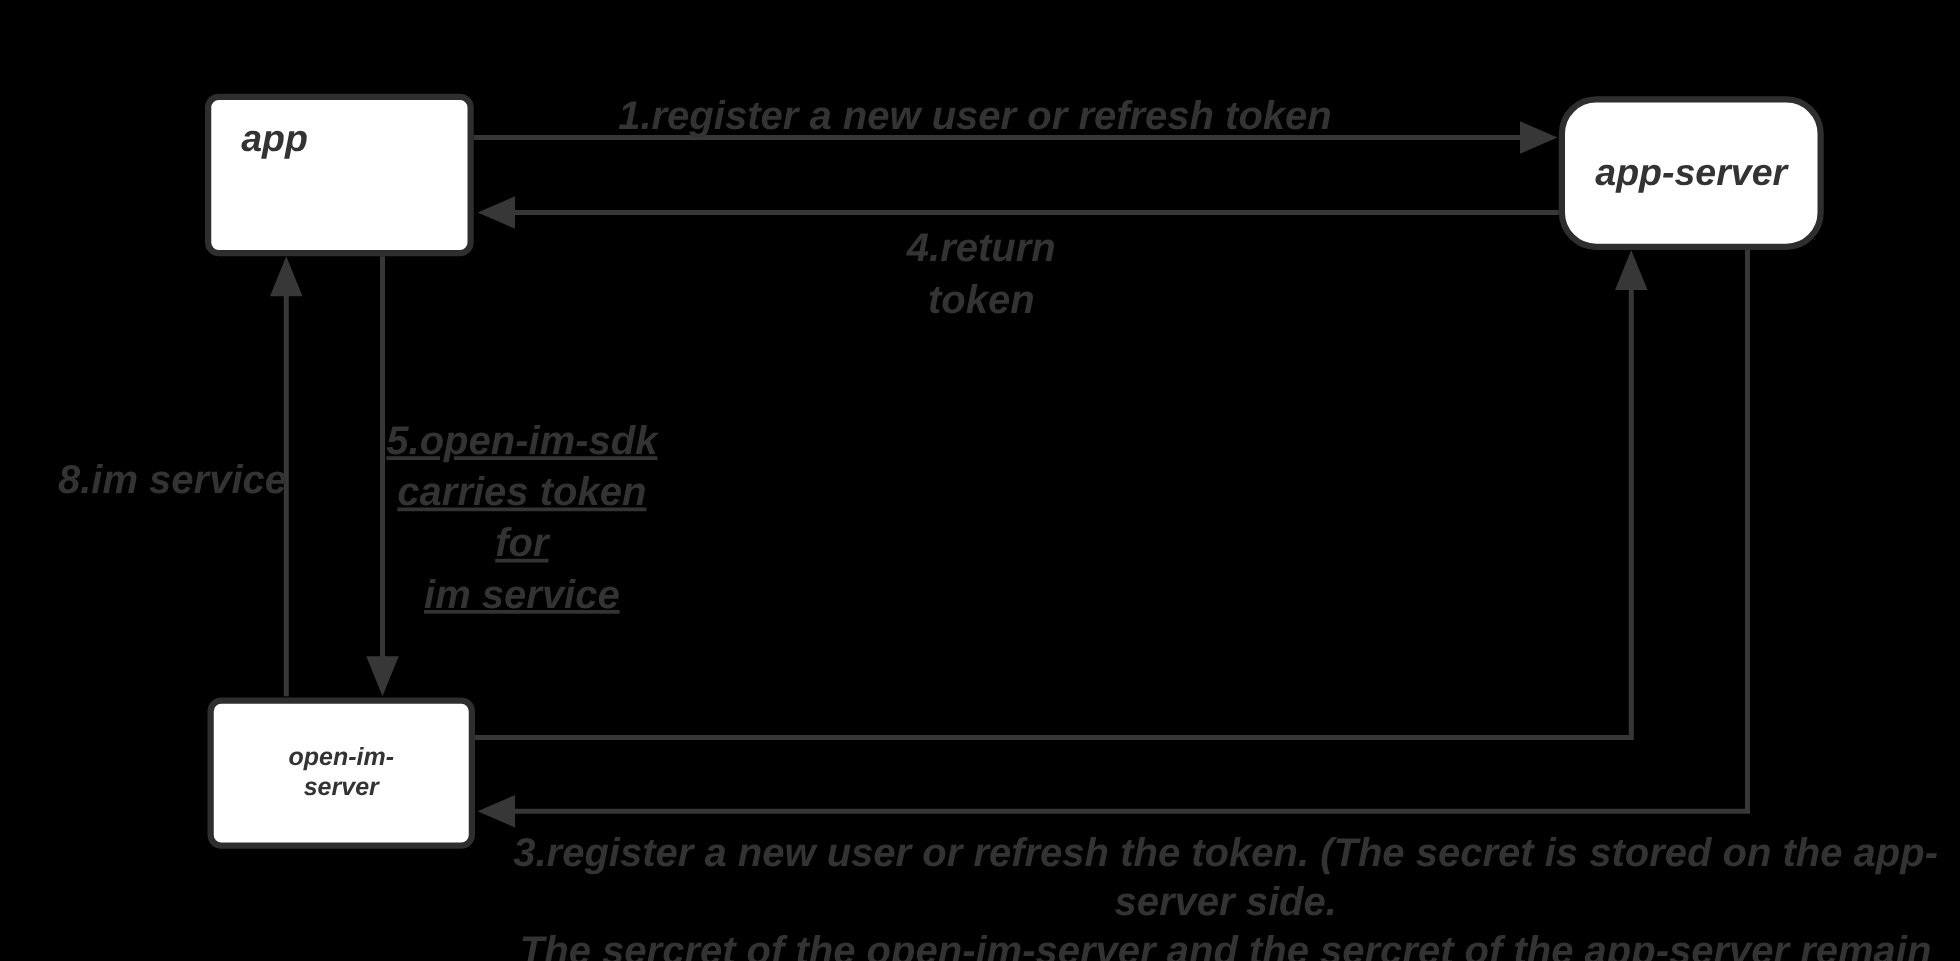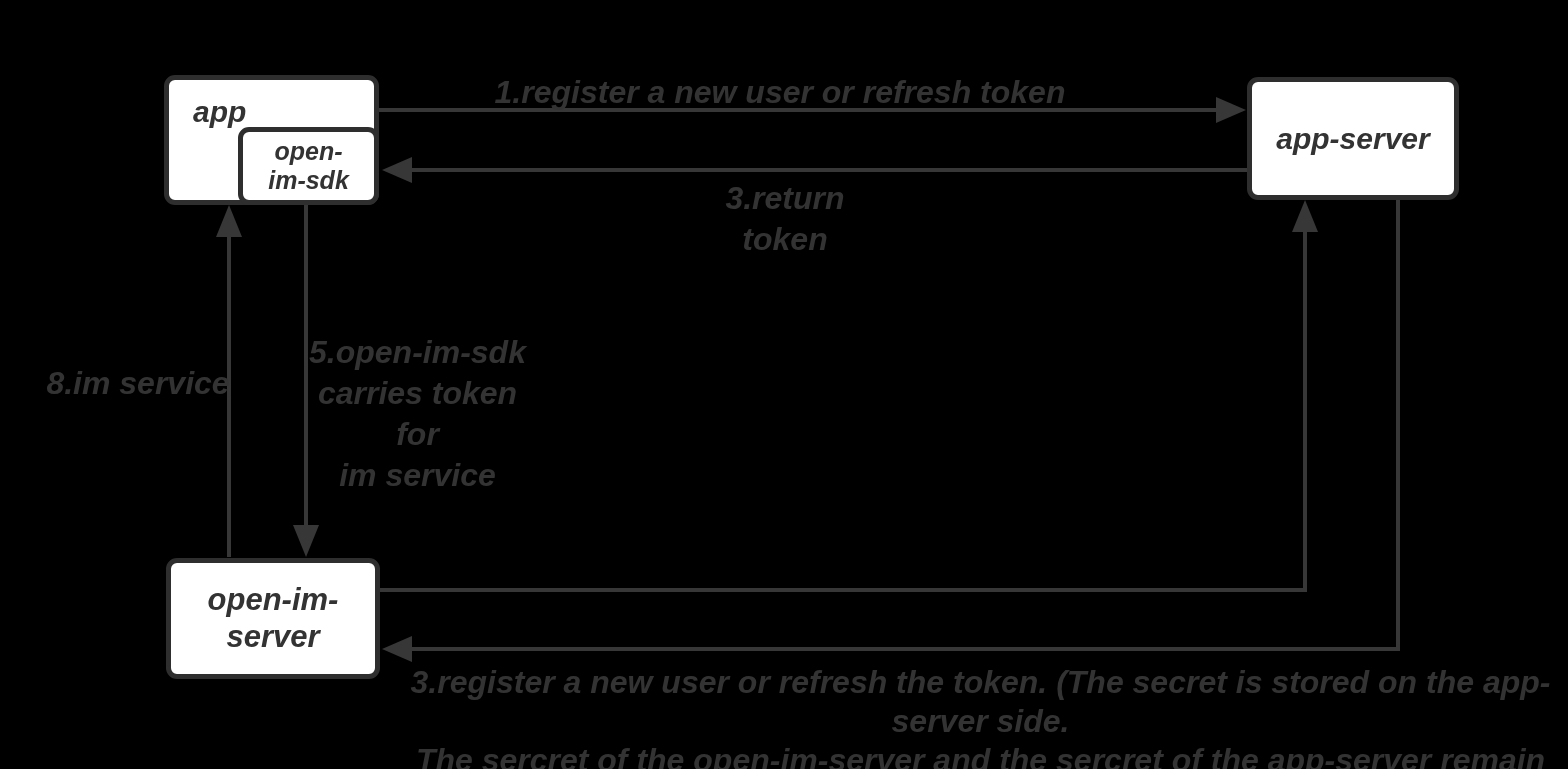--- a/index.html
+++ b/index.html
@@ -23,30 +23,30 @@
     position:absolute;background:var(--fill);
     border:5px solid var(--border);border-radius:11px;
     color:var(--text);font-style:italic;font-weight:700;
     display:flex;align-items:center;justify-content:center;
     text-align:center;white-space:pre-line;line-height:1.18;
   }
   .node-app{left:164px;top:63px;width:215px;height:130px;
     align-items:flex-start;justify-content:flex-start;
     padding:14px 0 0 24px;font-size:30px;z-index:1;}
   .node-sdk{left:238px;top:115px;width:141px;height:78px;font-size:25px;z-index:2;}
-  .node-app-server{left:1247px;top:65px;width:212px;height:123px;font-size:30px;}
-  .node-im-server{left:166px;top:546px;width:214px;height:121px;font-size:31px;}
+  .node-app-server{left:1247px;top:65px;width:212px;height:123px;font-size:30px;border-radius:30px;}
+  .node-im-server{left:166px;top:546px;width:214px;height:121px;font-size:20px;}
   .edge-label{
     position:absolute;color:var(--text);font-style:italic;font-weight:600;
     font-size:32px;text-align:center;white-space:pre-line;line-height:1.28;
   }
   .lbl-e1{left:480px;top:60px;width:600px;}
   .lbl-e4{left:690px;top:166px;width:190px;}
   .lbl-e6{left:38px;top:351px;width:200px;}
-  .lbl-e5{left:295px;top:320px;width:245px;}
+  .lbl-e5{left:295px;top:320px;width:245px;text-decoration:underline;}
   .lbl-e3{left:720px;top:539px;width:210px;}
   .lbl-e2{left:408px;top:651px;width:1145px;line-height:1.22;}
 </style>
 </head>
 <body>
 
 <div class="stage">
 
   <svg class="edges" viewBox="0 0 1568 769" xmlns="http://www.w3.org/2000/svg">
 
@@ -66,36 +66,32 @@
     <polygon class="arrowhead" points="1305,188 1292,220 1318,220"></polygon>
 
     <path class="edge-line" d="M 1398 188 L 1398 637 L 410 637"></path>
     <polygon class="arrowhead" points="382,637 412,624 412,650"></polygon>
   </svg>
 
   <div class="node node-app">
     <span>app</span>
   </div>
 
-  <div class="node node-sdk">
-    <span>open-
-im-sdk</span>
-  </div>
 
   <div class="node node-app-server">
     <span>app-server</span>
   </div>
 
   <div class="node node-im-server">
     <span>open-im-
 server</span>
   </div>
 
   <div class="edge-label lbl-e1">1.register a new user or refresh token</div>
-  <div class="edge-label lbl-e4">3.return token</div>
+  <div class="edge-label lbl-e4">4.return token</div>
   <div class="edge-label lbl-e6">8.im service</div>
   <div class="edge-label lbl-e5">5.open-im-sdk
 carries token for
 im service</div>
   <div class="edge-label lbl-e2">3.register a new user or refresh the token. (The secret is stored on the app-server side.
 The sercret of the open-im-server and the sercret of the app-server remain the same)</div>
 
 </div>
 
 </body></html>

